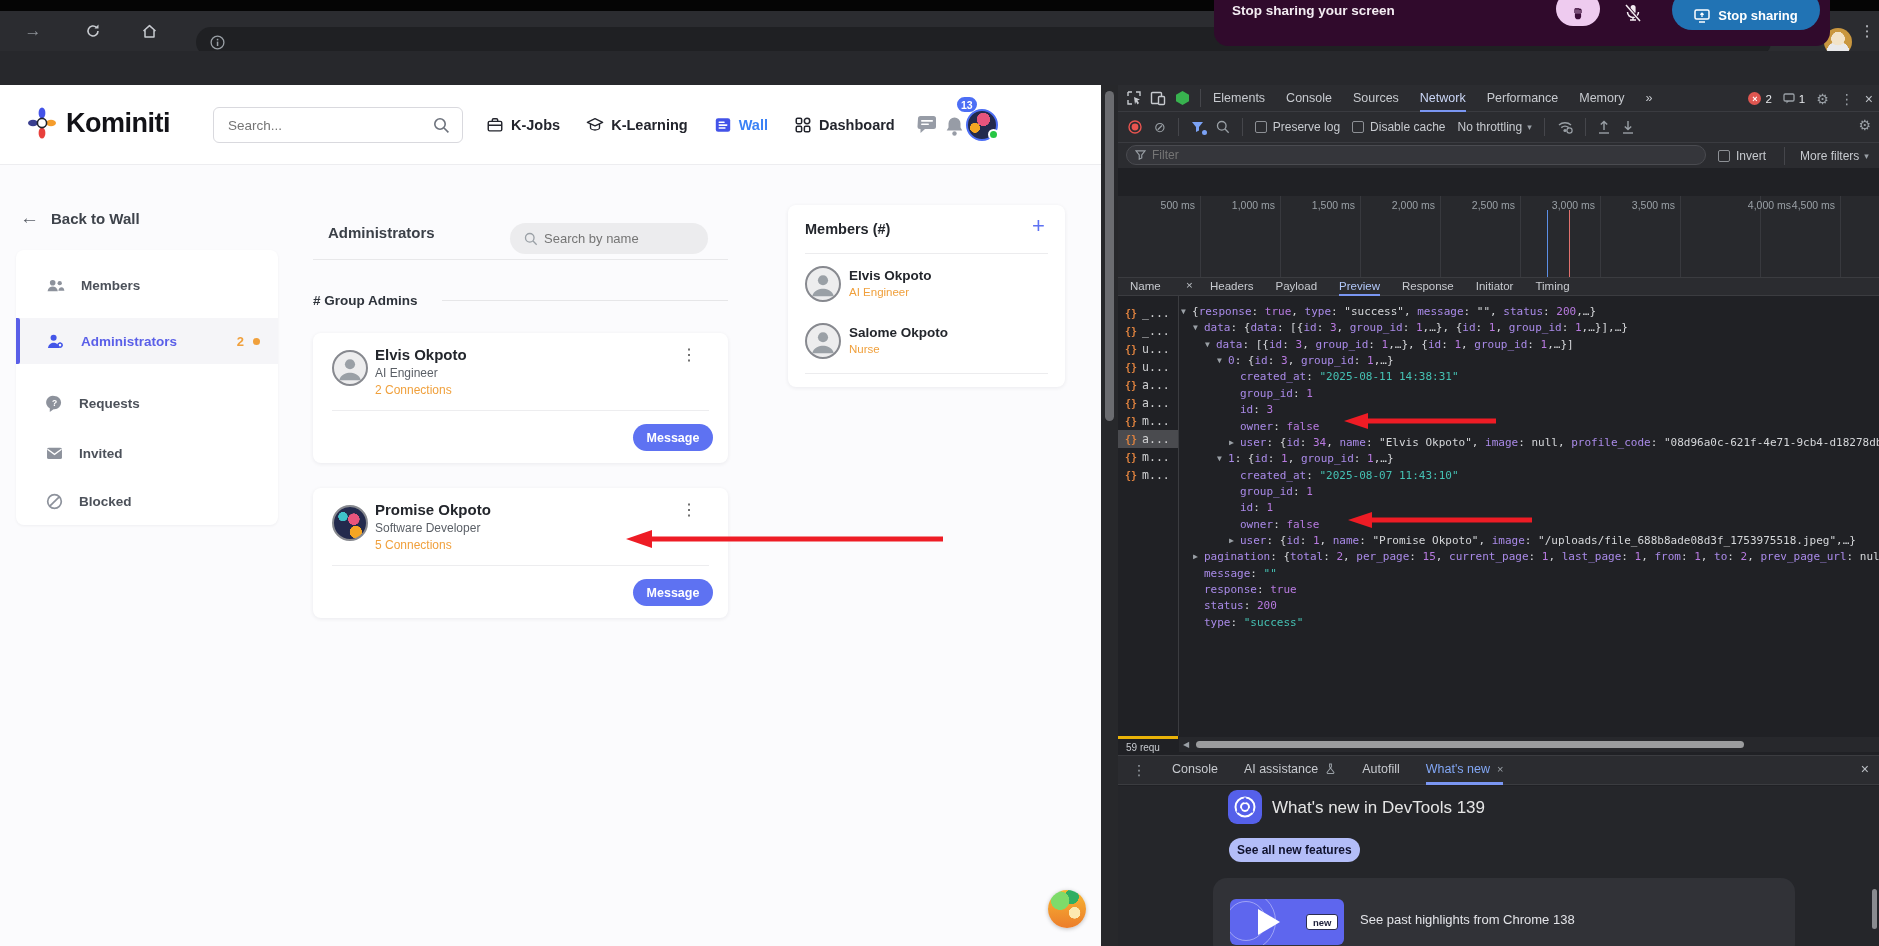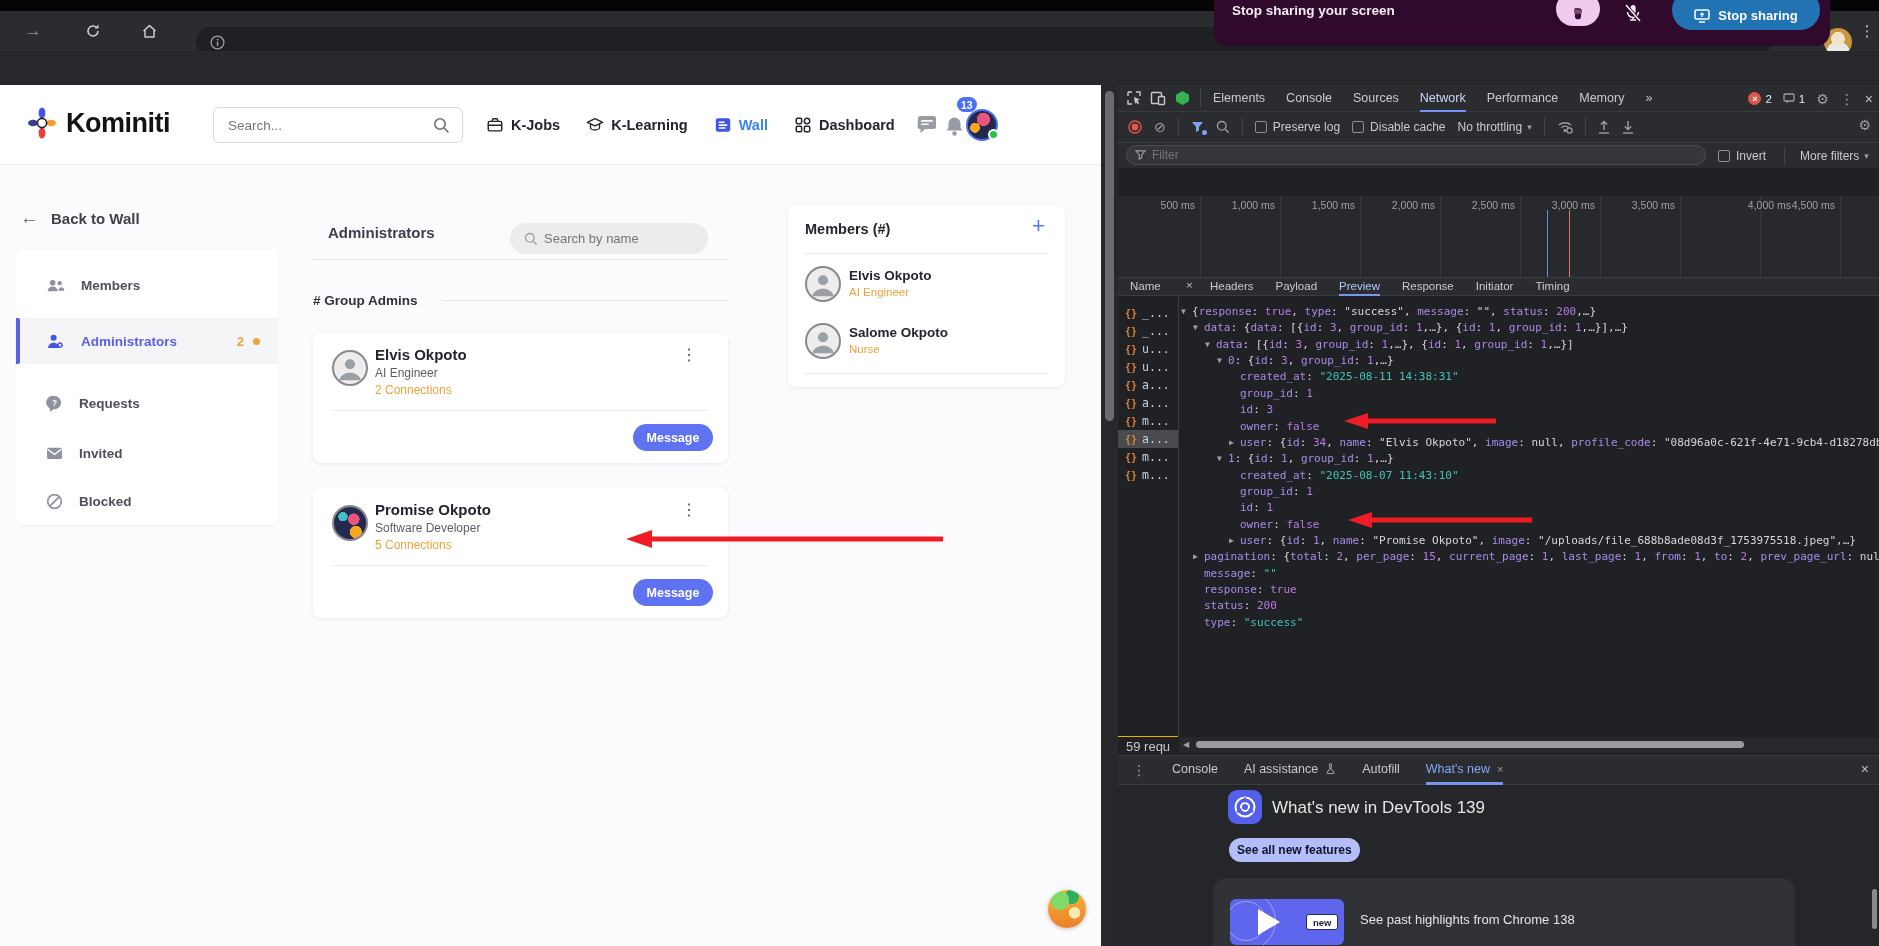--- a/index.html
+++ b/index.html
@@ -162,21 +162,21 @@
   .req-row{position:absolute;left:0;width:60px;height:18px;display:flex;align-items:center;gap:5px;padding-left:7px;cursor:pointer}
   .req-row.sel{background:#4a4b4f}
   .req-brace{color:#e0833f;font-family:"DejaVu Sans Mono",monospace;font-size:10px;font-weight:700}
   .req-name{font-size:11.5px;color:#cfd0d2;font-family:"DejaVu Sans Mono",monospace}
 
   #dt-preview{position:absolute;left:61px;top:211px;width:700px;height:440px;overflow:hidden;font-family:"DejaVu Sans Mono",monospace;font-size:11px}
   .pline{position:absolute;white-space:nowrap;line-height:15px}
   .pa{display:inline-block;width:11px;color:#9aa0a6;font-size:8px;vertical-align:1px;cursor:pointer}
   .pk{color:#a98ae8}.pw{color:#d5d7da}.pn{color:#b87ae0}.ps{color:#45c1b3}
 
-  #dt-status{position:absolute;left:0;top:651px;width:60px;height:19px;border-top:1px solid #eab308;font-size:13px;color:#c7cacf;display:flex;align-items:center;padding-left:8px;white-space:nowrap;overflow:hidden}
+  #dt-status{position:absolute;left:0;top:651px;width:60px;height:19px;border-top:3px solid #eab308;font-size:10px;color:#c7cacf;display:flex;align-items:center;padding-left:8px;white-space:nowrap;overflow:hidden}
   #dt-hscroll{position:absolute;left:61px;top:652px;width:700px;height:15px;background:#27282c}
   #dt-hscroll .la{position:absolute;left:4px;top:3px;font-size:8px;color:#9aa0a6}
   #dt-hthumb{position:absolute;left:17px;top:4px;width:548px;height:7px;border-radius:4px;background:#9b9c9e}
 
   #dt-drawer-tabs{position:absolute;left:0;top:670px;width:761px;height:30px;background:#2b2c30;border-top:1px solid #3b3c40;border-bottom:1px solid #3b3c40;display:flex;align-items:center;gap:26px;padding-left:14px}
   .dr-tab{display:flex;align-items:center;gap:7px;height:30px;cursor:pointer;font-size:12.5px;color:#c7cacf;border-bottom:3px solid transparent}
   .dr-tab.active{color:#82a7f5;border-bottom-color:#7a96f2}
   .dr-tab .tx{font-size:11px;color:#9aa0a6}
   #drawer-x{position:absolute;right:10px;top:5px}
 

